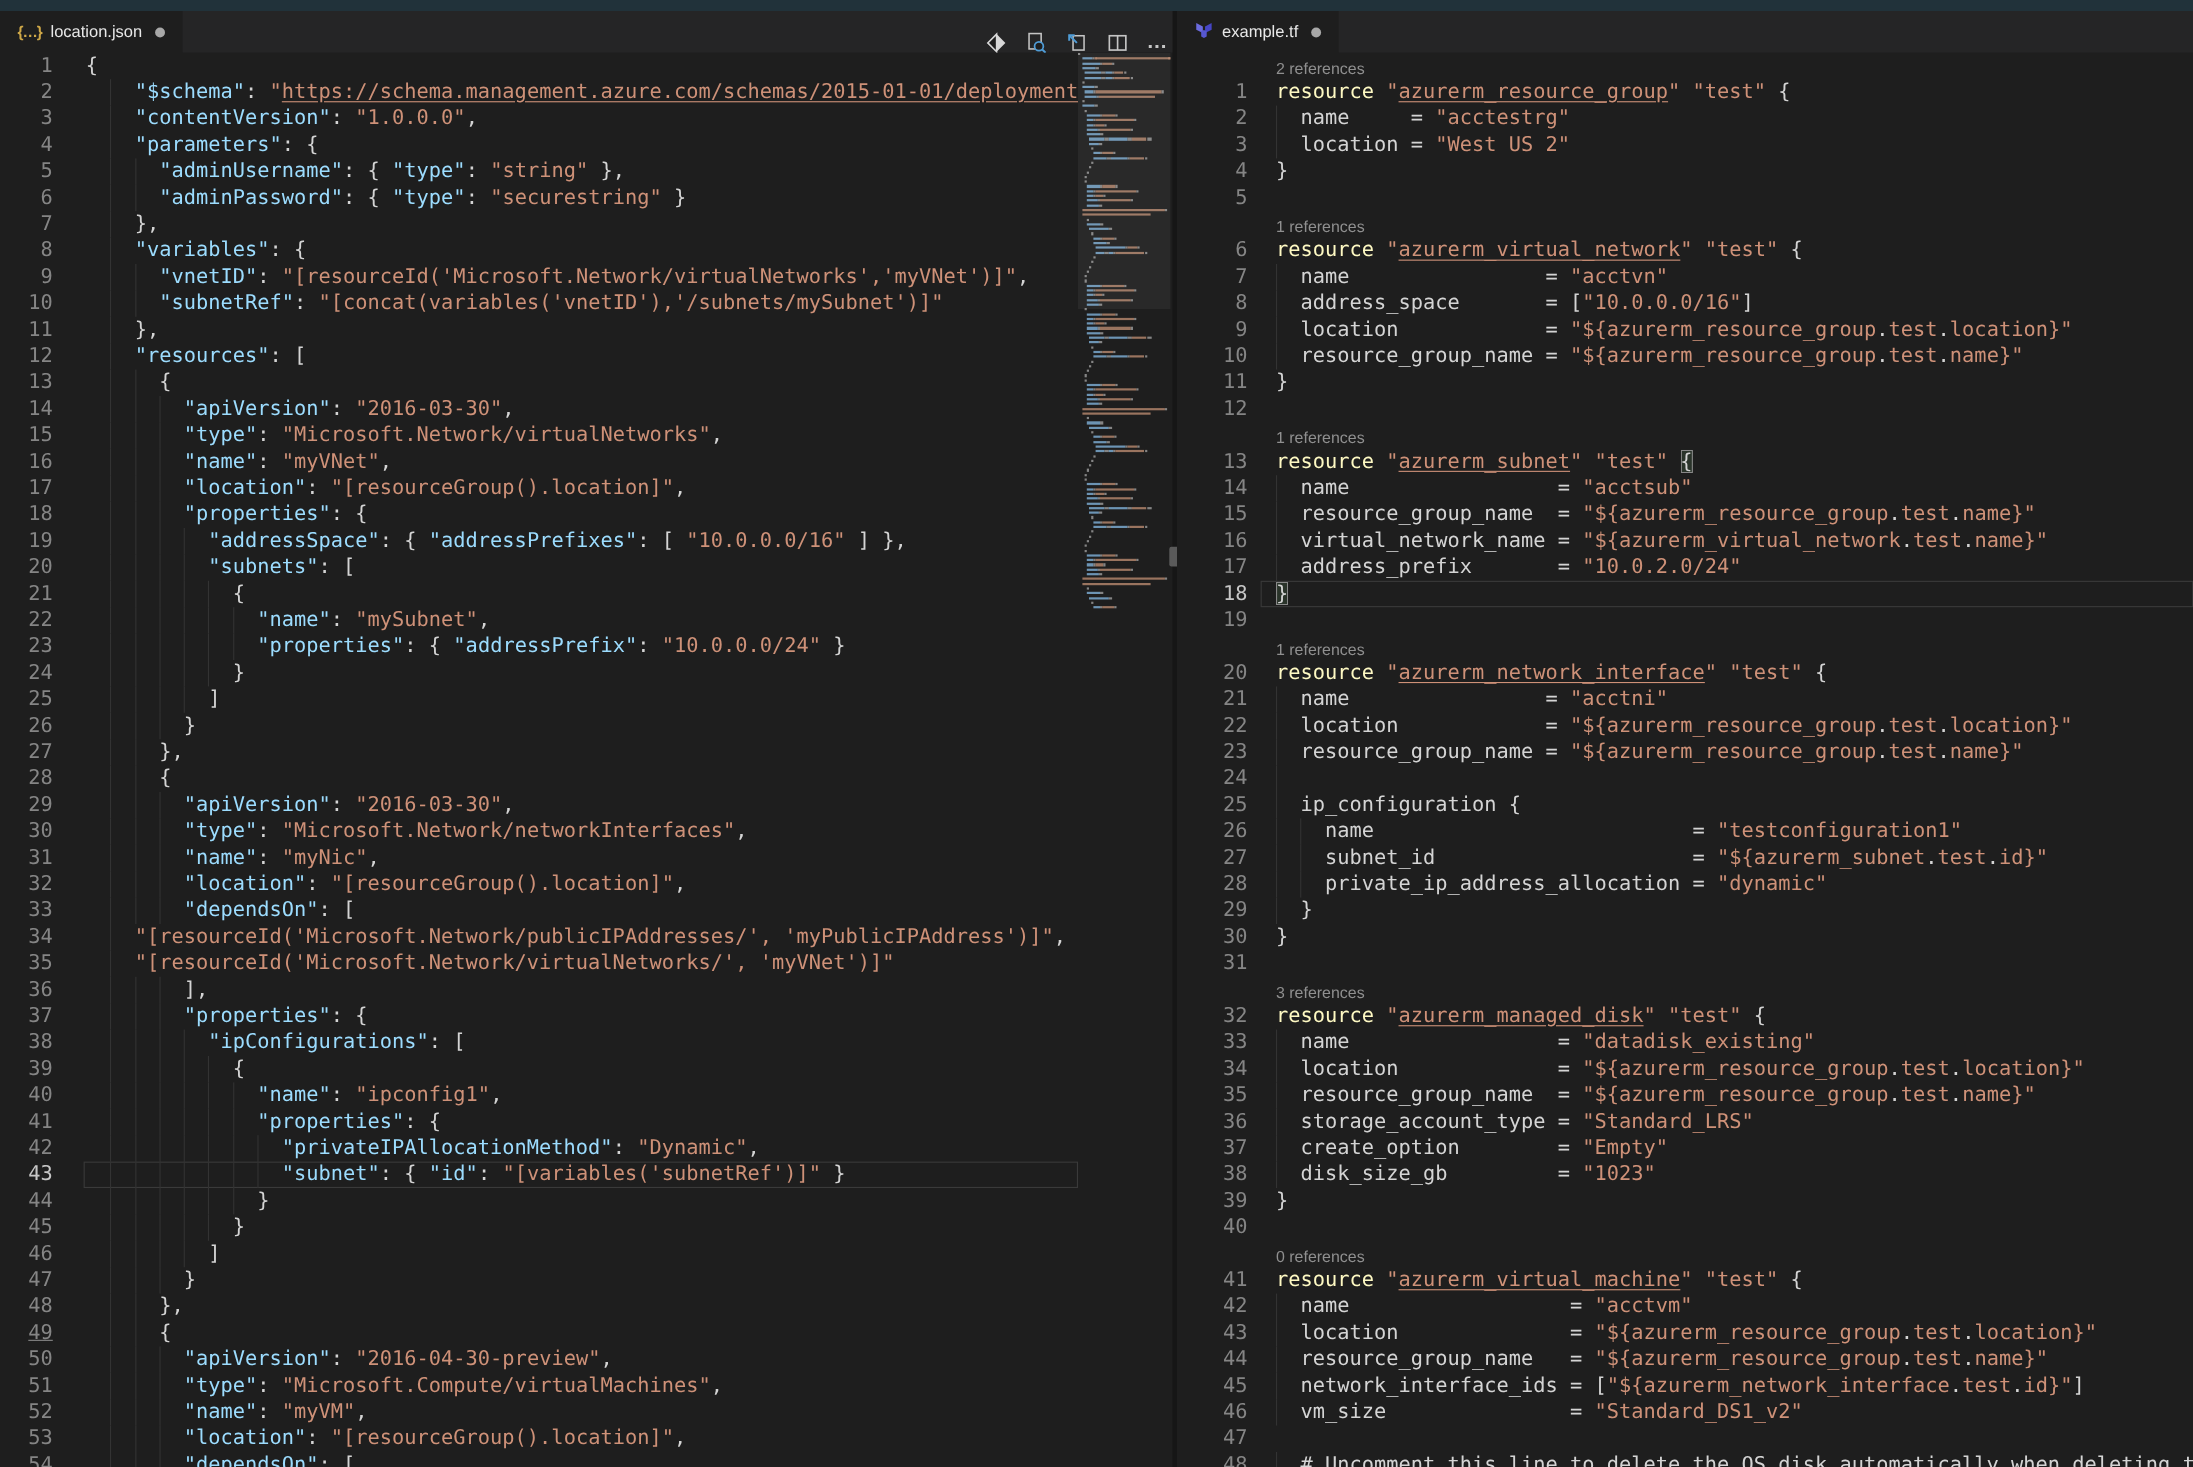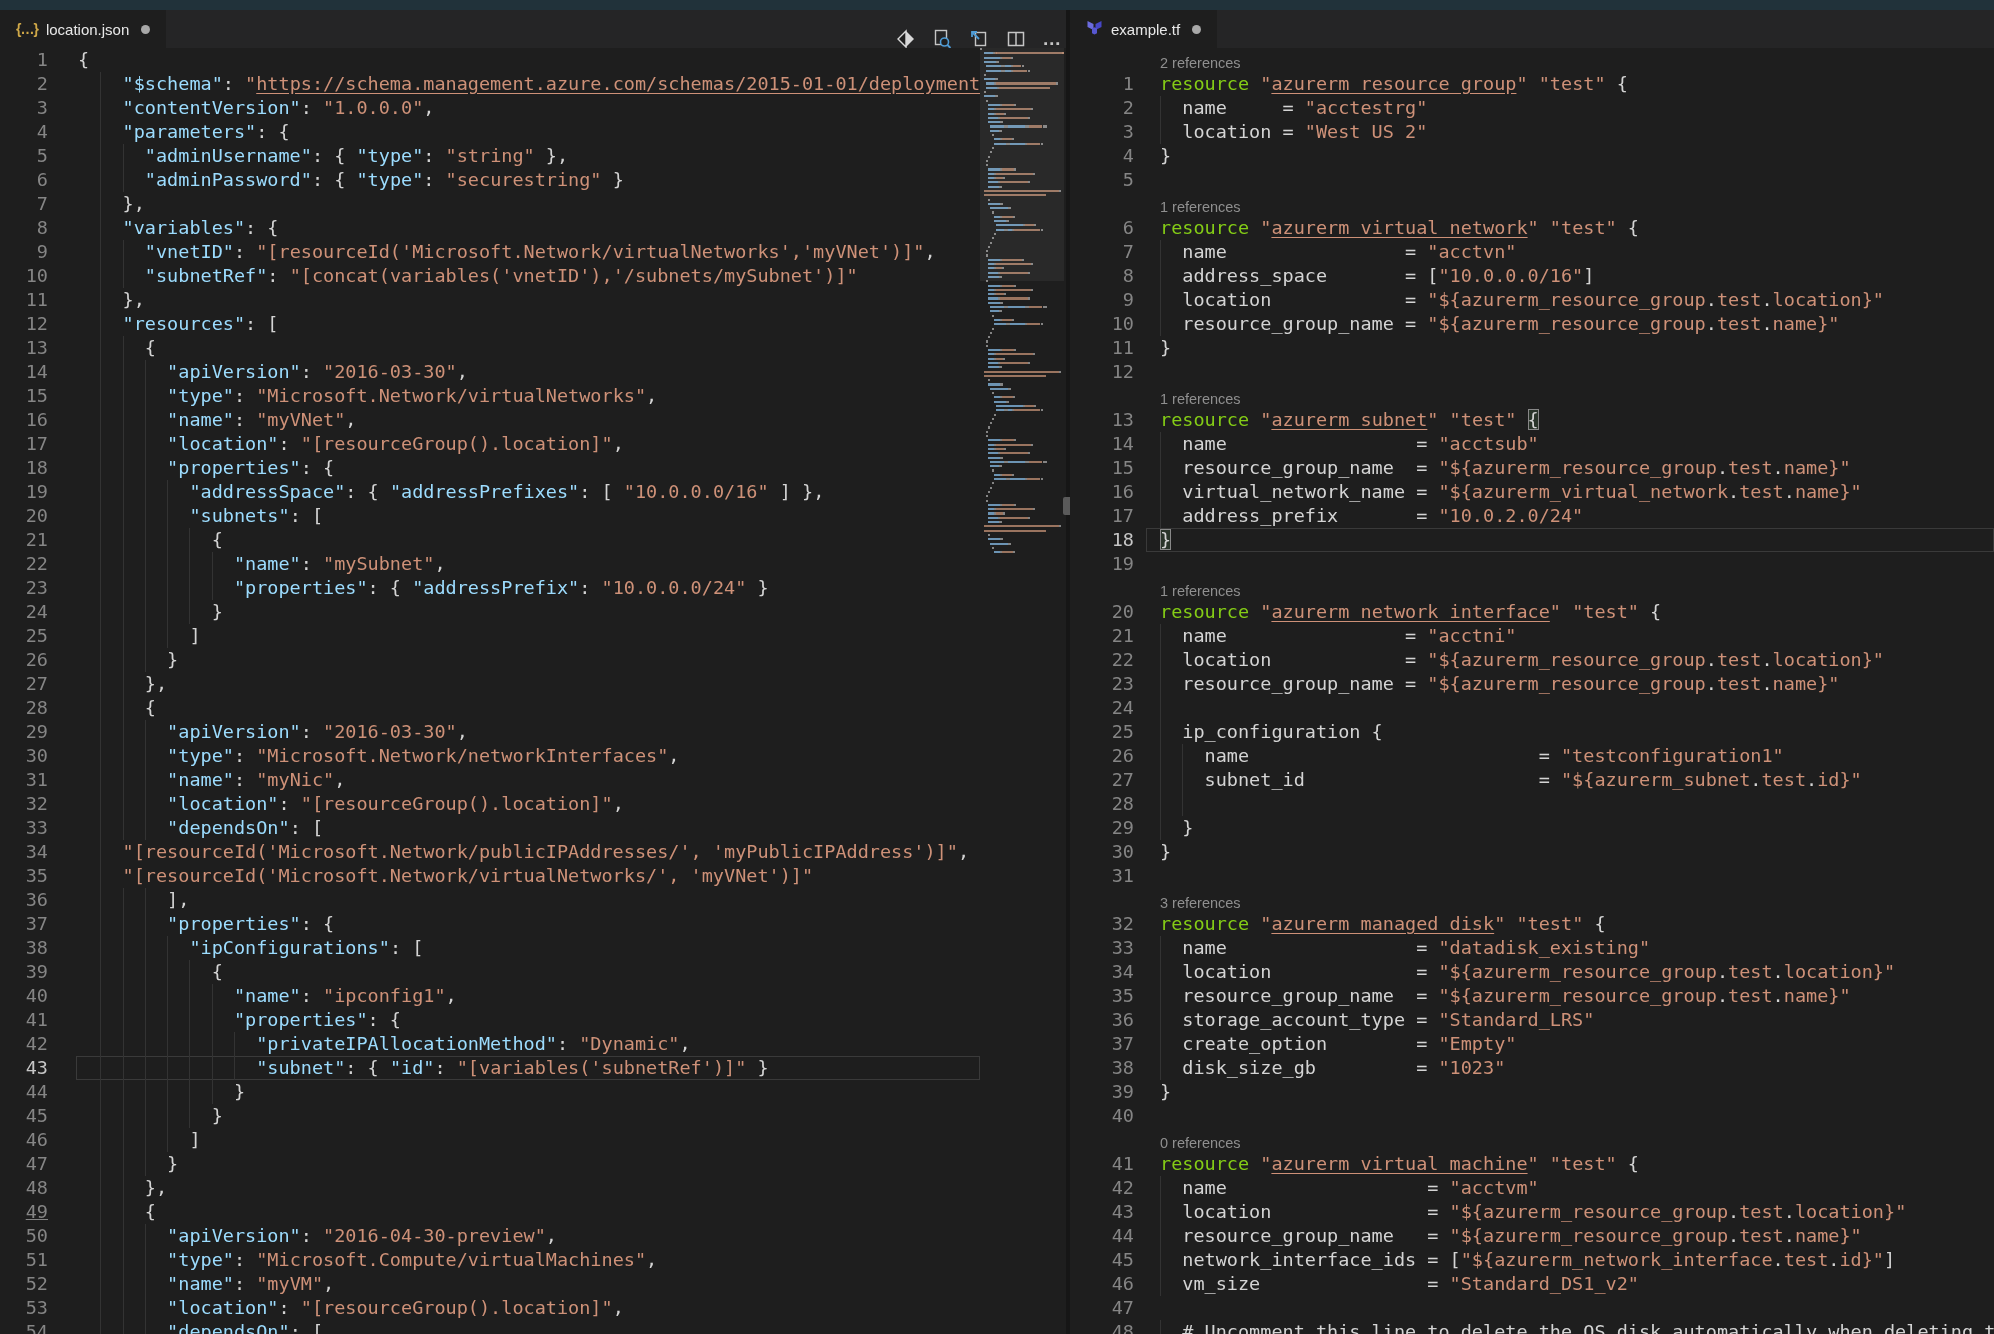--- a/index.html
+++ b/index.html
@@ -23,21 +23,21 @@
   #ed-right .code-zone{width:924px;}
 
   .line,.lensline{position:absolute;left:0;right:0;height:24px;white-space:pre;}
   .num{position:absolute;top:0;text-align:right;color:#858585;font-family:"DejaVu Sans Mono",monospace;font-size:18.5px;line-height:24px;}
   .num.active{color:#c6c6c6;}
   .code{position:absolute;top:0;font-family:"DejaVu Sans Mono",monospace;font-size:18.5px;line-height:24px;}
   .tok-p{color:#d4d4d4;} .tok-c{color:#d4d4d4;}
   .tok-k{color:#9cdcfe;}
   .tok-s{color:#ce9178;}
   .tok-u{color:#ce9178;text-decoration:underline;text-underline-offset:3px;}
-  .tok-kw{color:#84cc16;}
+  .tok-kw{color:#fef9c3;}
   .tok-bm{color:#d4d4d4;box-shadow:inset 0 0 0 1px #888;background:rgba(80,120,80,.25);}
   .guide{position:absolute;top:0;width:1px;height:24px;background:#333;}
   .cl-box{position:absolute;height:24px;box-sizing:border-box;border:1px solid #3a3a3a;pointer-events:none;}
   .lens-text{position:absolute;font-family:"Liberation Sans",sans-serif;font-size:14.5px;color:#8f8f8f;line-height:24px;padding-top:3px;cursor:pointer;}
 
   .minimap{position:absolute;left:980px;top:0;width:84px;bottom:0;background:#1e1e1e;cursor:pointer;}
   .mm-row{position:absolute;height:2.2px;}
   .mm-tok{position:absolute;height:2.2px;top:0;opacity:.8;}
   .mm-slider{position:absolute;left:0;top:0;width:84px;height:233px;background:rgba(255,255,255,.05);}
 </style>
@@ -735,21 +735,21 @@
       <div class="line" style="top: 504px;"><span class="num" style="left: 0px; width: 64px;">19</span><span class="code" style="left: 90px;"></span></div>
       <div class="lensline" style="top: 528px;"><span class="lens-text" style="left: 90px;">1 references</span></div>
       <div class="line" style="top: 552px;"><span class="num" style="left: 0px; width: 64px;">20</span><span class="code" style="left: 90px;"><span class="tok-kw">resource</span><span class="tok-p"> </span><span class="tok-s">"</span><span class="tok-u">azurerm_network_interface</span><span class="tok-s">"</span><span class="tok-p"> </span><span class="tok-s">"test"</span><span class="tok-p"> {</span></span></div>
       <div class="line" style="top: 576px;"><span class="num" style="left: 0px; width: 64px;">21</span><span class="guide" style="left: 90px;"></span><span class="code" style="left: 90px;"><span class="tok-p">  name                = </span><span class="tok-s">"acctni"</span></span></div>
       <div class="line" style="top: 600px;"><span class="num" style="left: 0px; width: 64px;">22</span><span class="guide" style="left: 90px;"></span><span class="code" style="left: 90px;"><span class="tok-p">  location            = </span><span class="tok-s">"${azurerm_resource_group</span><span class="tok-p">.</span><span class="tok-s">test</span><span class="tok-p">.</span><span class="tok-s">location}"</span></span></div>
       <div class="line" style="top: 624px;"><span class="num" style="left: 0px; width: 64px;">23</span><span class="guide" style="left: 90px;"></span><span class="code" style="left: 90px;"><span class="tok-p">  resource_group_name = </span><span class="tok-s">"${azurerm_resource_group</span><span class="tok-p">.</span><span class="tok-s">test</span><span class="tok-p">.</span><span class="tok-s">name}"</span></span></div>
       <div class="line" style="top: 648px;"><span class="num" style="left: 0px; width: 64px;">24</span><span class="guide" style="left: 90px;"></span><span class="code" style="left: 90px;"></span></div>
       <div class="line" style="top: 672px;"><span class="num" style="left: 0px; width: 64px;">25</span><span class="guide" style="left: 90px;"></span><span class="code" style="left: 90px;"><span class="tok-p">  ip_configuration {</span></span></div>
       <div class="line" style="top: 696px;"><span class="num" style="left: 0px; width: 64px;">26</span><span class="guide" style="left: 90px;"></span><span class="guide" style="left: 112.28px;"></span><span class="code" style="left: 90px;"><span class="tok-p">    name                          = </span><span class="tok-s">"testconfiguration1"</span></span></div>
       <div class="line" style="top: 720px;"><span class="num" style="left: 0px; width: 64px;">27</span><span class="guide" style="left: 90px;"></span><span class="guide" style="left: 112.28px;"></span><span class="code" style="left: 90px;"><span class="tok-p">    subnet_id                     = </span><span class="tok-s">"${azurerm_subnet</span><span class="tok-p">.</span><span class="tok-s">test</span><span class="tok-p">.</span><span class="tok-s">id}"</span></span></div>
-      <div class="line" style="top: 744px;"><span class="num" style="left: 0px; width: 64px;">28</span><span class="guide" style="left: 90px;"></span><span class="guide" style="left: 112.28px;"></span></div>
+      <div class="line" style="top: 744px;"><span class="num" style="left: 0px; width: 64px;">28</span><span class="guide" style="left: 90px;"></span><span class="guide" style="left: 112.28px;"></span><span class="code" style="left: 90px;"><span class="tok-p">    private_ip_address_allocation = </span><span class="tok-s">"dynamic"</span></span></div>
       <div class="line" style="top: 768px;"><span class="num" style="left: 0px; width: 64px;">29</span><span class="guide" style="left: 90px;"></span><span class="code" style="left: 90px;"><span class="tok-p">  }</span></span></div>
       <div class="line" style="top: 792px;"><span class="num" style="left: 0px; width: 64px;">30</span><span class="code" style="left: 90px;"><span class="tok-p">}</span></span></div>
       <div class="line" style="top: 816px;"><span class="num" style="left: 0px; width: 64px;">31</span><span class="code" style="left: 90px;"></span></div>
       <div class="lensline" style="top: 840px;"><span class="lens-text" style="left: 90px;">3 references</span></div>
       <div class="line" style="top: 864px;"><span class="num" style="left: 0px; width: 64px;">32</span><span class="code" style="left: 90px;"><span class="tok-kw">resource</span><span class="tok-p"> </span><span class="tok-s">"</span><span class="tok-u">azurerm_managed_disk</span><span class="tok-s">"</span><span class="tok-p"> </span><span class="tok-s">"test"</span><span class="tok-p"> {</span></span></div>
       <div class="line" style="top: 888px;"><span class="num" style="left: 0px; width: 64px;">33</span><span class="guide" style="left: 90px;"></span><span class="code" style="left: 90px;"><span class="tok-p">  name                 = </span><span class="tok-s">"datadisk_existing"</span></span></div>
       <div class="line" style="top: 912px;"><span class="num" style="left: 0px; width: 64px;">34</span><span class="guide" style="left: 90px;"></span><span class="code" style="left: 90px;"><span class="tok-p">  location             = </span><span class="tok-s">"${azurerm_resource_group</span><span class="tok-p">.</span><span class="tok-s">test</span><span class="tok-p">.</span><span class="tok-s">location}"</span></span></div>
       <div class="line" style="top: 936px;"><span class="num" style="left: 0px; width: 64px;">35</span><span class="guide" style="left: 90px;"></span><span class="code" style="left: 90px;"><span class="tok-p">  resource_group_name  = </span><span class="tok-s">"${azurerm_resource_group</span><span class="tok-p">.</span><span class="tok-s">test</span><span class="tok-p">.</span><span class="tok-s">name}"</span></span></div>
       <div class="line" style="top: 960px;"><span class="num" style="left: 0px; width: 64px;">36</span><span class="guide" style="left: 90px;"></span><span class="code" style="left: 90px;"><span class="tok-p">  storage_account_type = </span><span class="tok-s">"Standard_LRS"</span></span></div>
       <div class="line" style="top: 984px;"><span class="num" style="left: 0px; width: 64px;">37</span><span class="guide" style="left: 90px;"></span><span class="code" style="left: 90px;"><span class="tok-p">  create_option        = </span><span class="tok-s">"Empty"</span></span></div>

